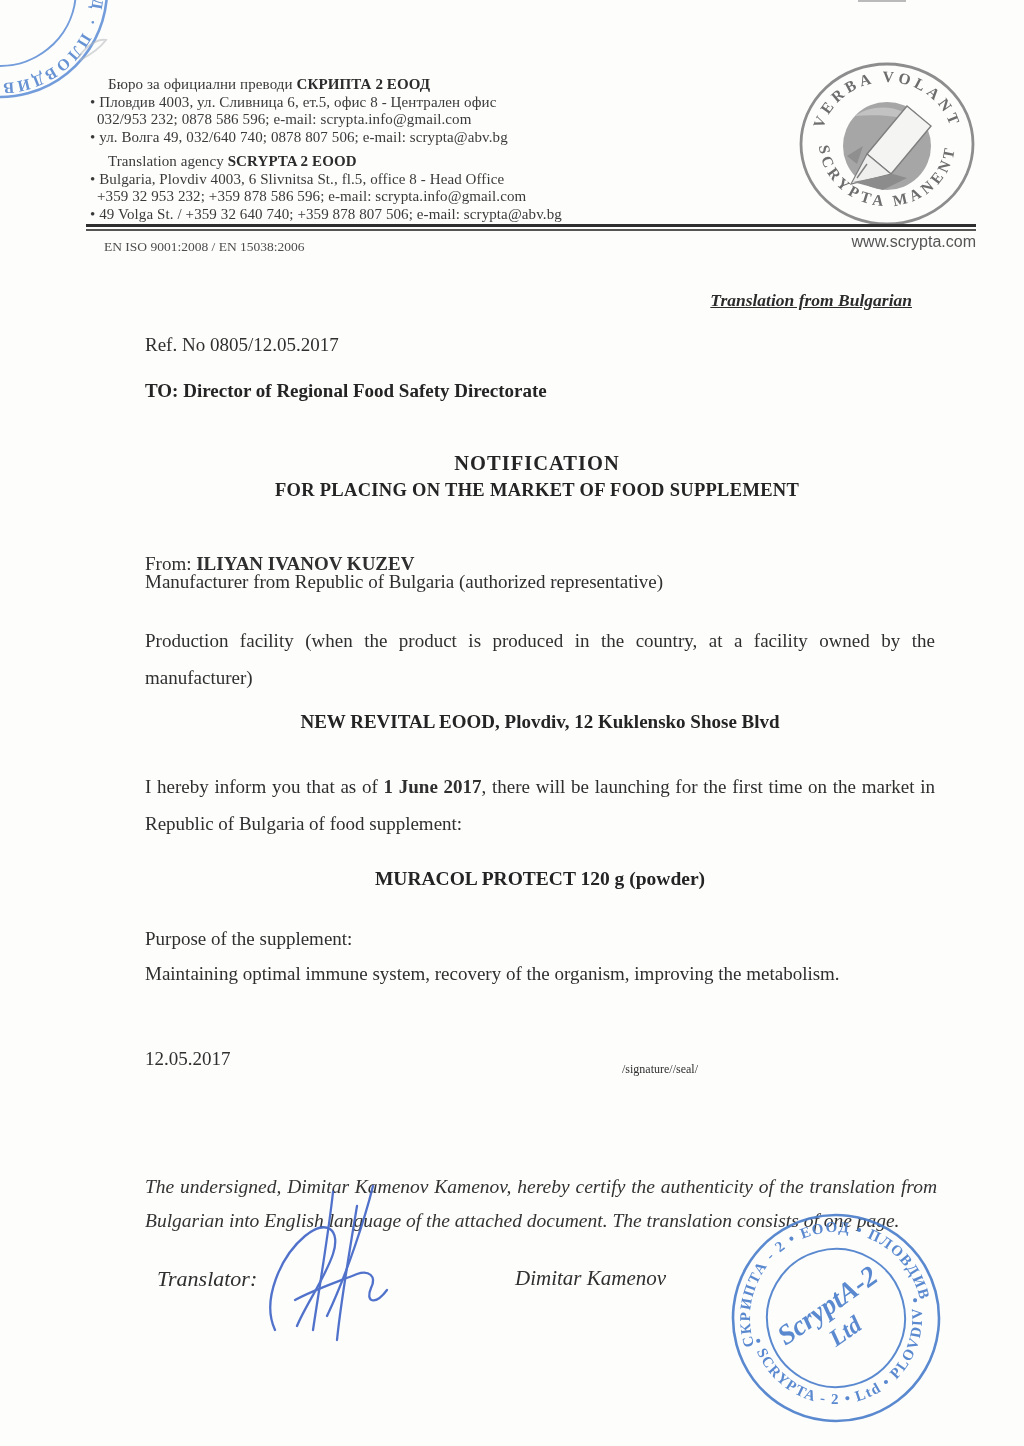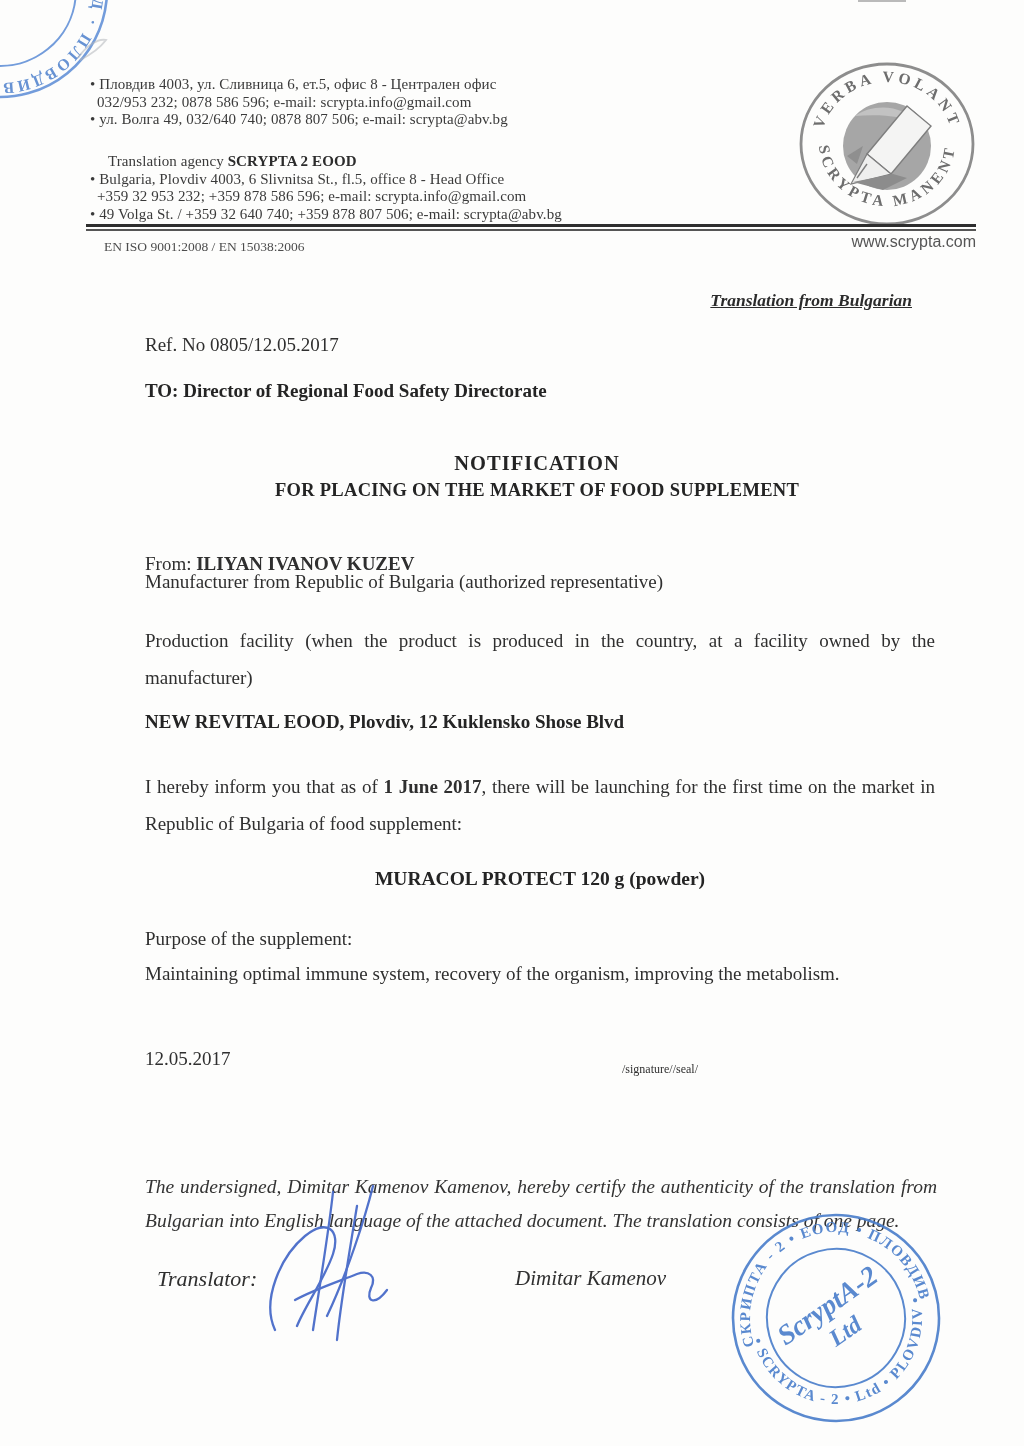--- a/index.html
+++ b/index.html
@@ -33,21 +33,21 @@
   .to   { position:absolute; left:145px; top:380px; font-size:19px; font-weight:bold; color:#242424; }
 
   .title-block { position:absolute; left:117px; top:452px; width:840px; text-align:center; color:#242424; }
   .title-block .t1 { font-size:20.5px; font-weight:bold; letter-spacing:1px; }
   .title-block .t2 { font-size:18.5px; font-weight:bold; margin-top:5px; letter-spacing:0.3px; }
 
   .bodyline { position:absolute; left:145px; width:790px; font-size:19px; line-height:37px; }
   .from-line     { top:545px; }
   .manuf-line    { top:563px; }
   .prod-par      { top:622px; text-align:justify; }
-  .company-line  { top:703px; text-align:left; font-weight:bold; color:#242424; }
+  .company-line  { top:703px; text-align:center; font-weight:bold; color:#242424; }
   .inform-par    { top:768px; text-align:justify; }
   .product-line  { top:860px; text-align:center; font-weight:bold; color:#242424; font-size:19.5px; }
   .purpose-label { top:920px; }
   .purpose-text  { top:955px; }
   .date-line     { top:1040px; }
   .sig-seal      { position:absolute; left:622px; top:1062px; font-size:12px; }
 
   .cert-par { position:absolute; left:145px; top:1170px; width:792px; font-size:19.5px;
               line-height:34px; font-style:italic; text-align:justify; color:#333; }
   .translator-label { position:absolute; left:157px; top:1266px; font-size:22px; font-style:italic; }
@@ -77,20 +77,21 @@
       </text>
     </g>
   </svg>
 
   <svg class="pen-squiggle" viewBox="0 0 46 42">
     <path d="M 8,30 C 16,18 28,10 36,12 C 30,20 18,28 10,32" fill="none" stroke="#b4b7bc" stroke-width="2"></path>
   </svg>
   <div class="scan-mark"></div>
 
   <div class="hdr hdr-bg">
+    <div class="l1"><span>Бюро за официални преводи </span><b>СКРИПТА 2 ЕООД</b></div>
     <div>• Пловдив 4003, ул. Сливница 6, ет.5, офис 8 - Централен офис</div>
     <div class="l3">032/953 232; 0878 586 596; e-mail: scrypta.info@gmail.com</div>
     <div>• ул. Волга 49, 032/640 740; 0878 807 506; e-mail: scrypta@abv.bg</div>
   </div>
 
   <div class="hdr hdr-en">
     <div class="l1"><span>Translation agency </span><b>SCRYPTA 2 EOOD</b></div>
     <div>• Bulgaria, Plovdiv 4003, 6 Slivnitsa St., fl.5, office 8 - Head Office</div>
     <div class="l3">+359 32 953 232; +359 878 586 596; e-mail: scrypta.info@gmail.com</div>
     <div>• 49 Volga St. / +359 32 640 740; +359 878 807 506; e-mail: scrypta@abv.bg</div>

